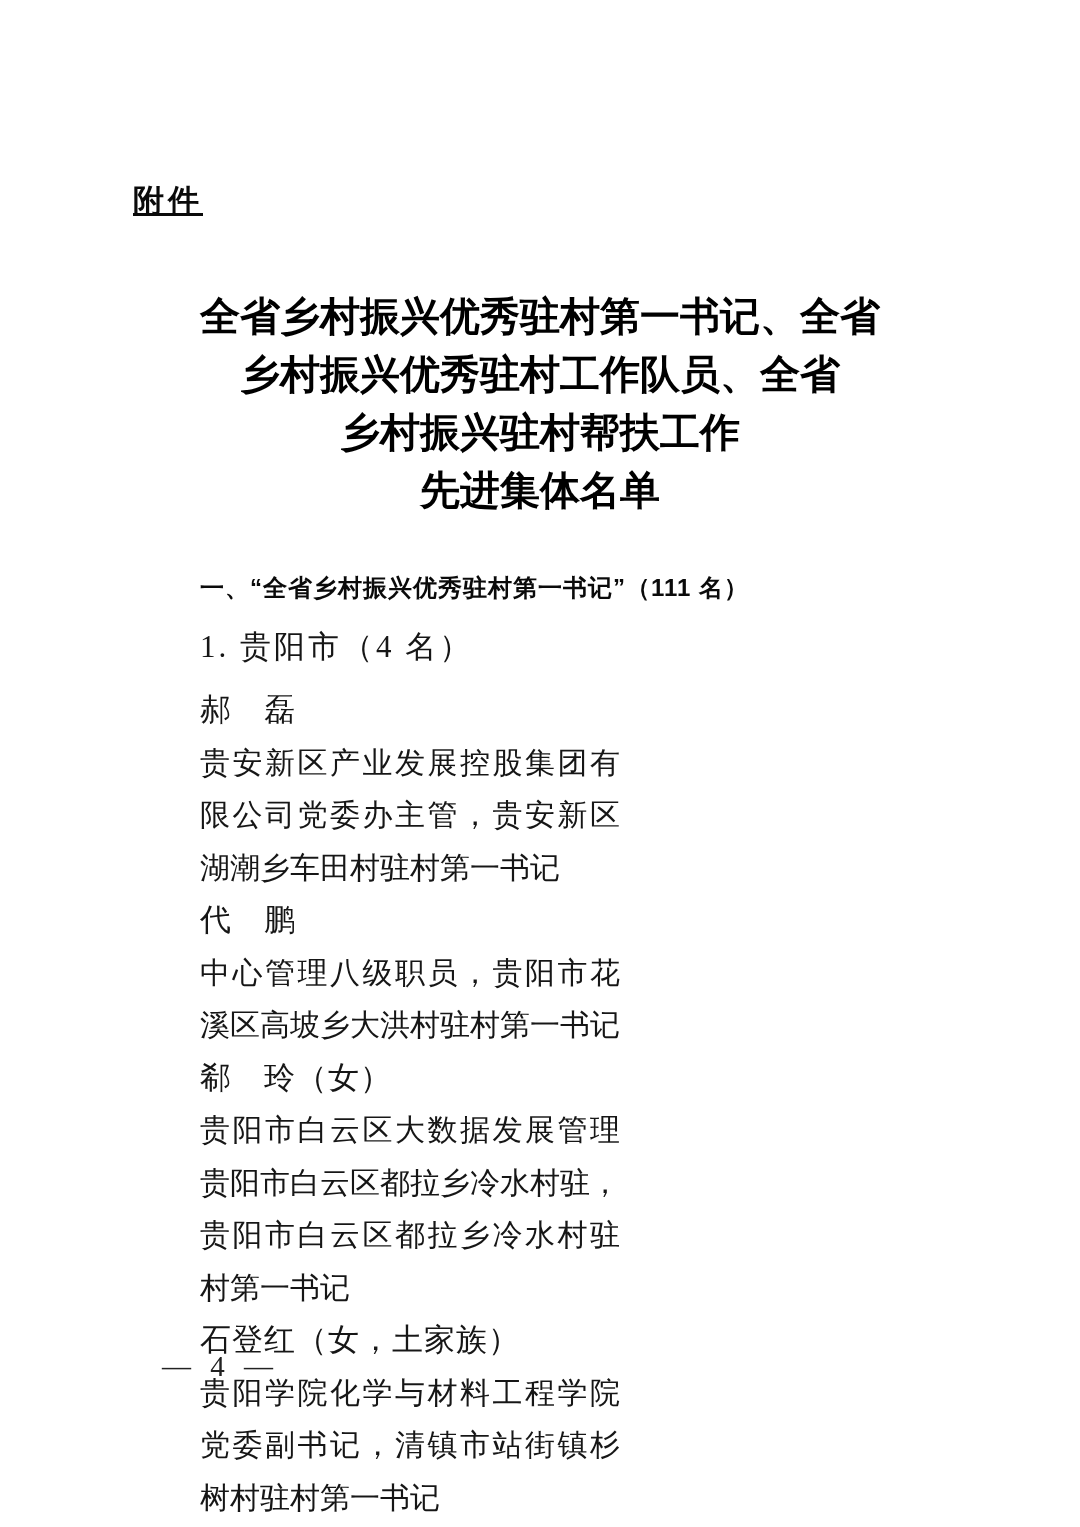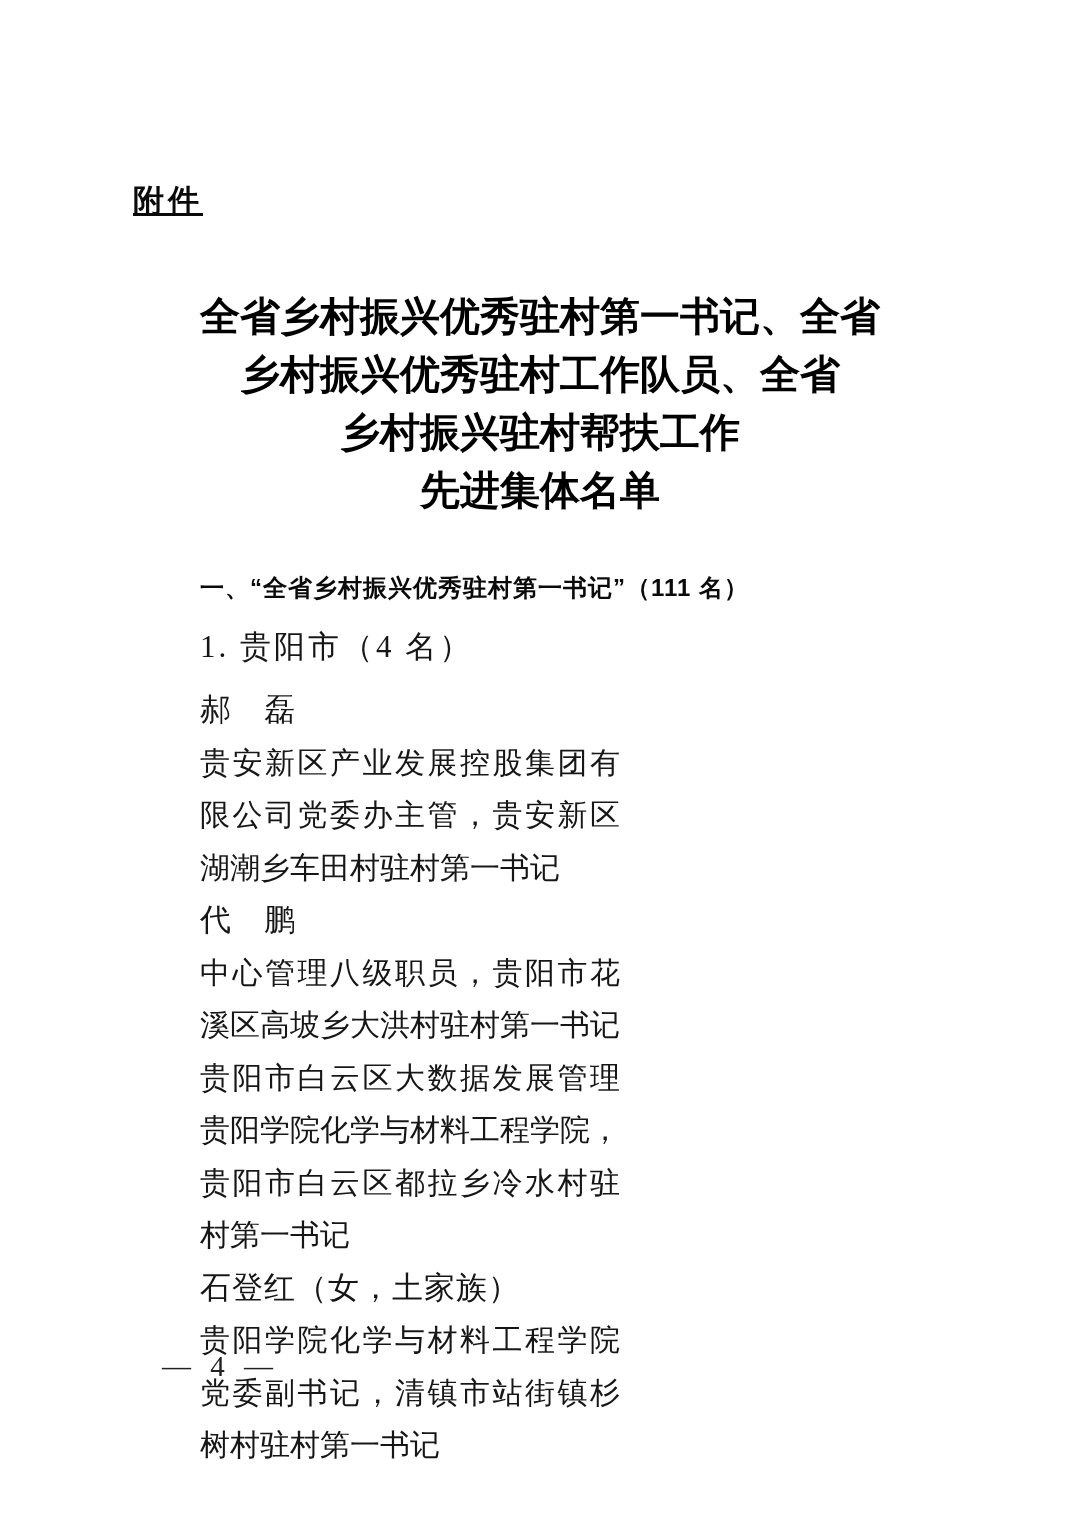--- a/index.html
+++ b/index.html
@@ -135,23 +135,24 @@
 
     <div class="entry">
       <div class="entry-name">代　鹏</div>
       <div class="entry-desc">
         <div class="desc-line">中心管理八级职员，贵阳市花</div>
         <div class="desc-line last">溪区高坡乡大洪村驻村第一书记</div>
       </div>
     </div>
 
     <div class="entry">
+      <div class="entry-name">郗　玲（女）</div>
       <div class="entry-desc">
         <div class="desc-line">贵阳市白云区大数据发展管理</div>
-        <div class="desc-line">贵阳学院化学与材料工程学院，</div>
+        <div class="desc-line">贵阳市白云区都拉乡冷水村驻，</div>
         <div class="desc-line">贵阳市白云区都拉乡冷水村驻</div>
         <div class="desc-line last">村第一书记</div>
       </div>
     </div>
 
     <div class="entry">
       <div class="entry-name">石登红（女，土家族）</div>
       <div class="entry-desc">
         <div class="desc-line">贵阳学院化学与材料工程学院</div>
         <div class="desc-line">党委副书记，清镇市站街镇杉</div>

